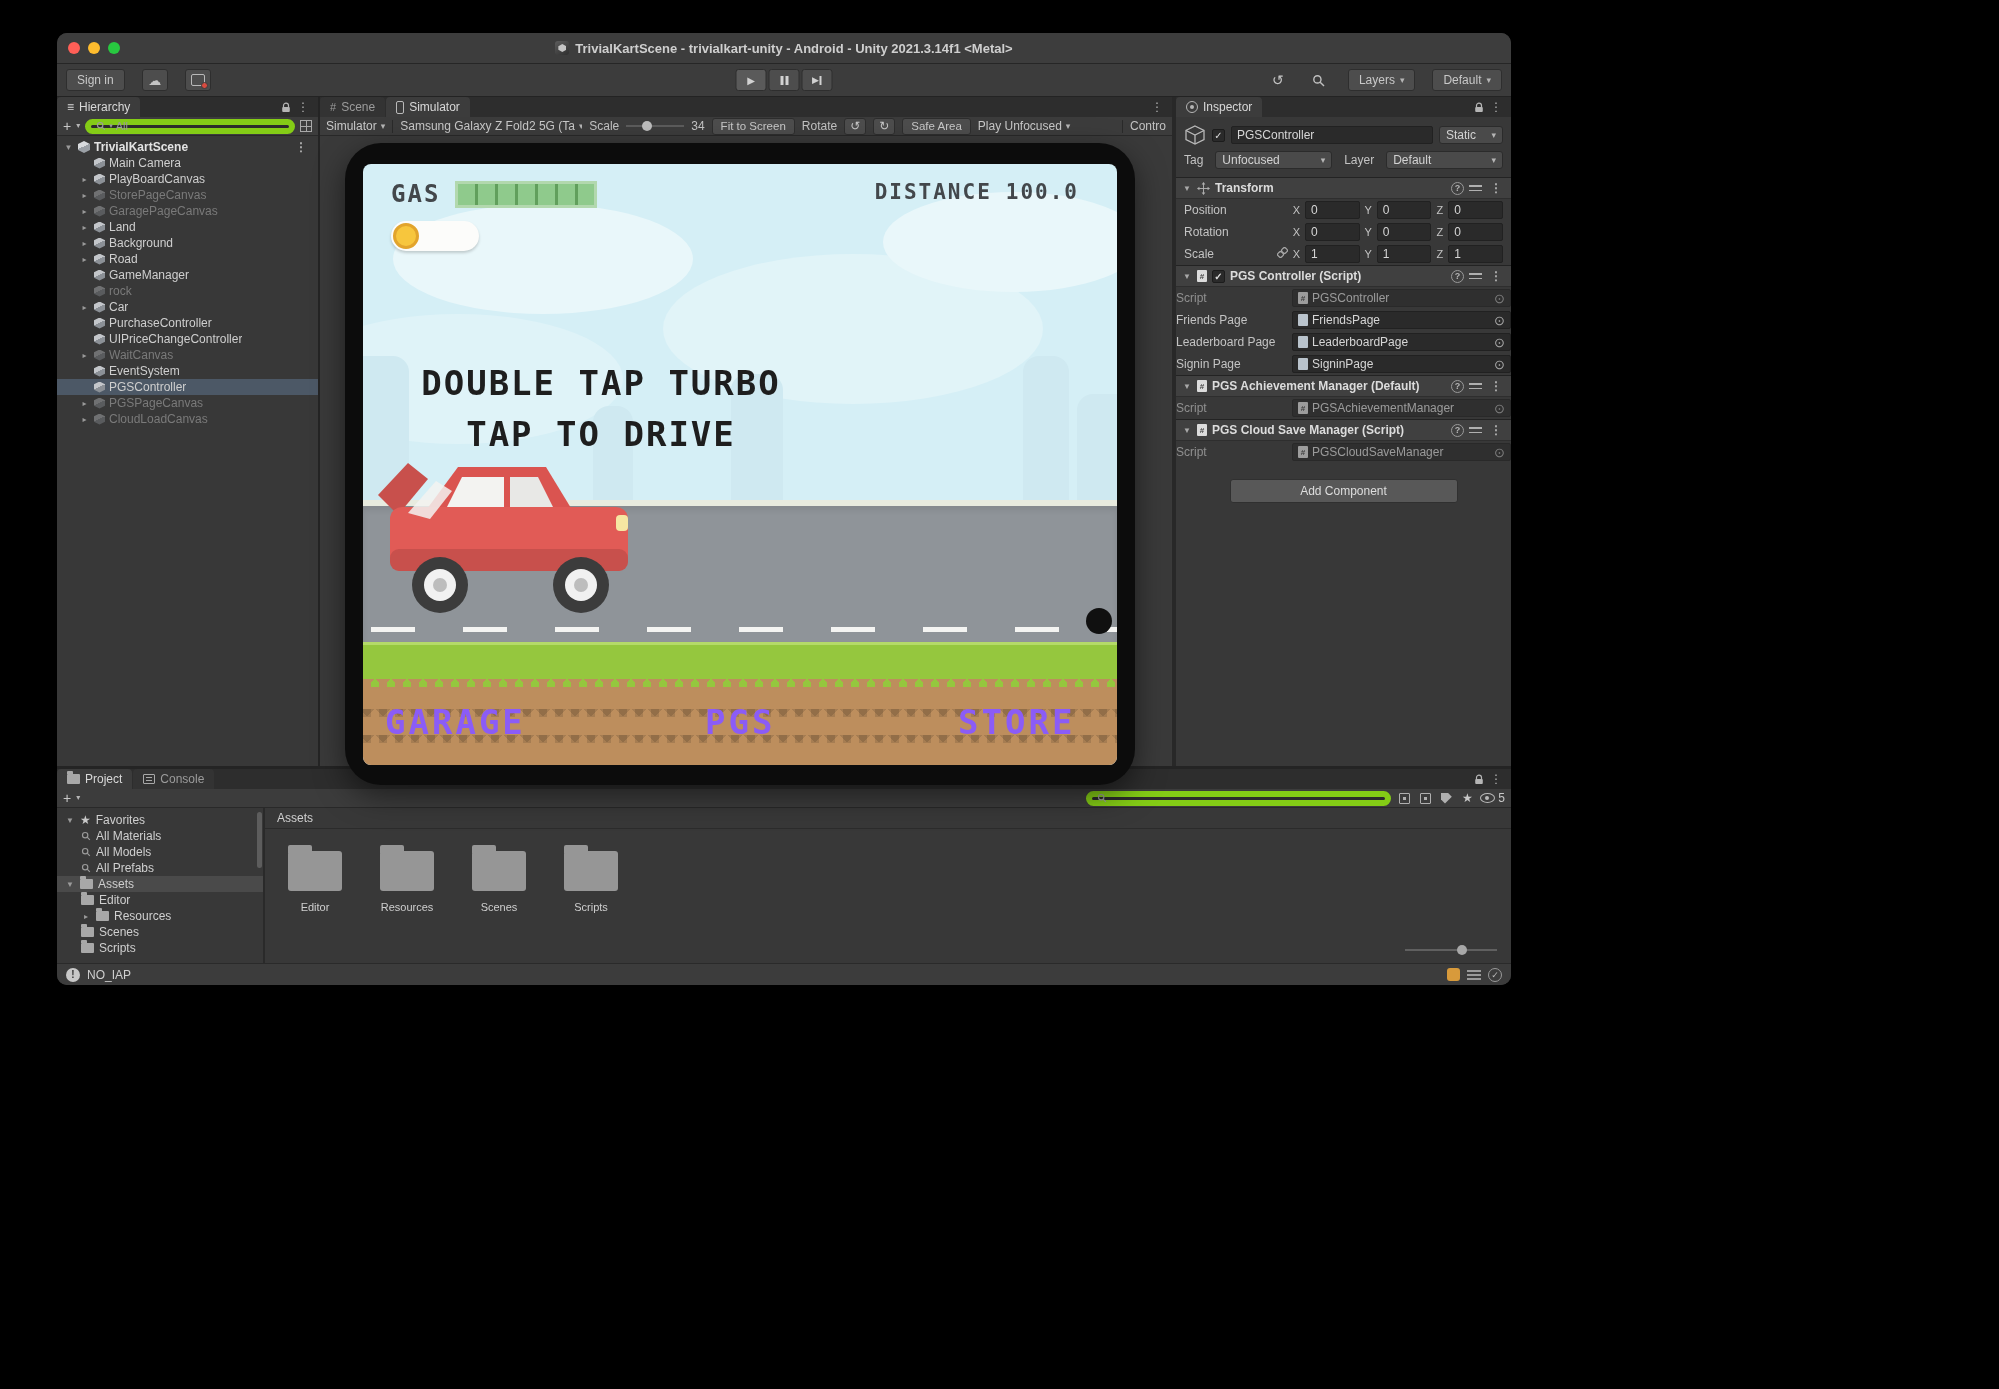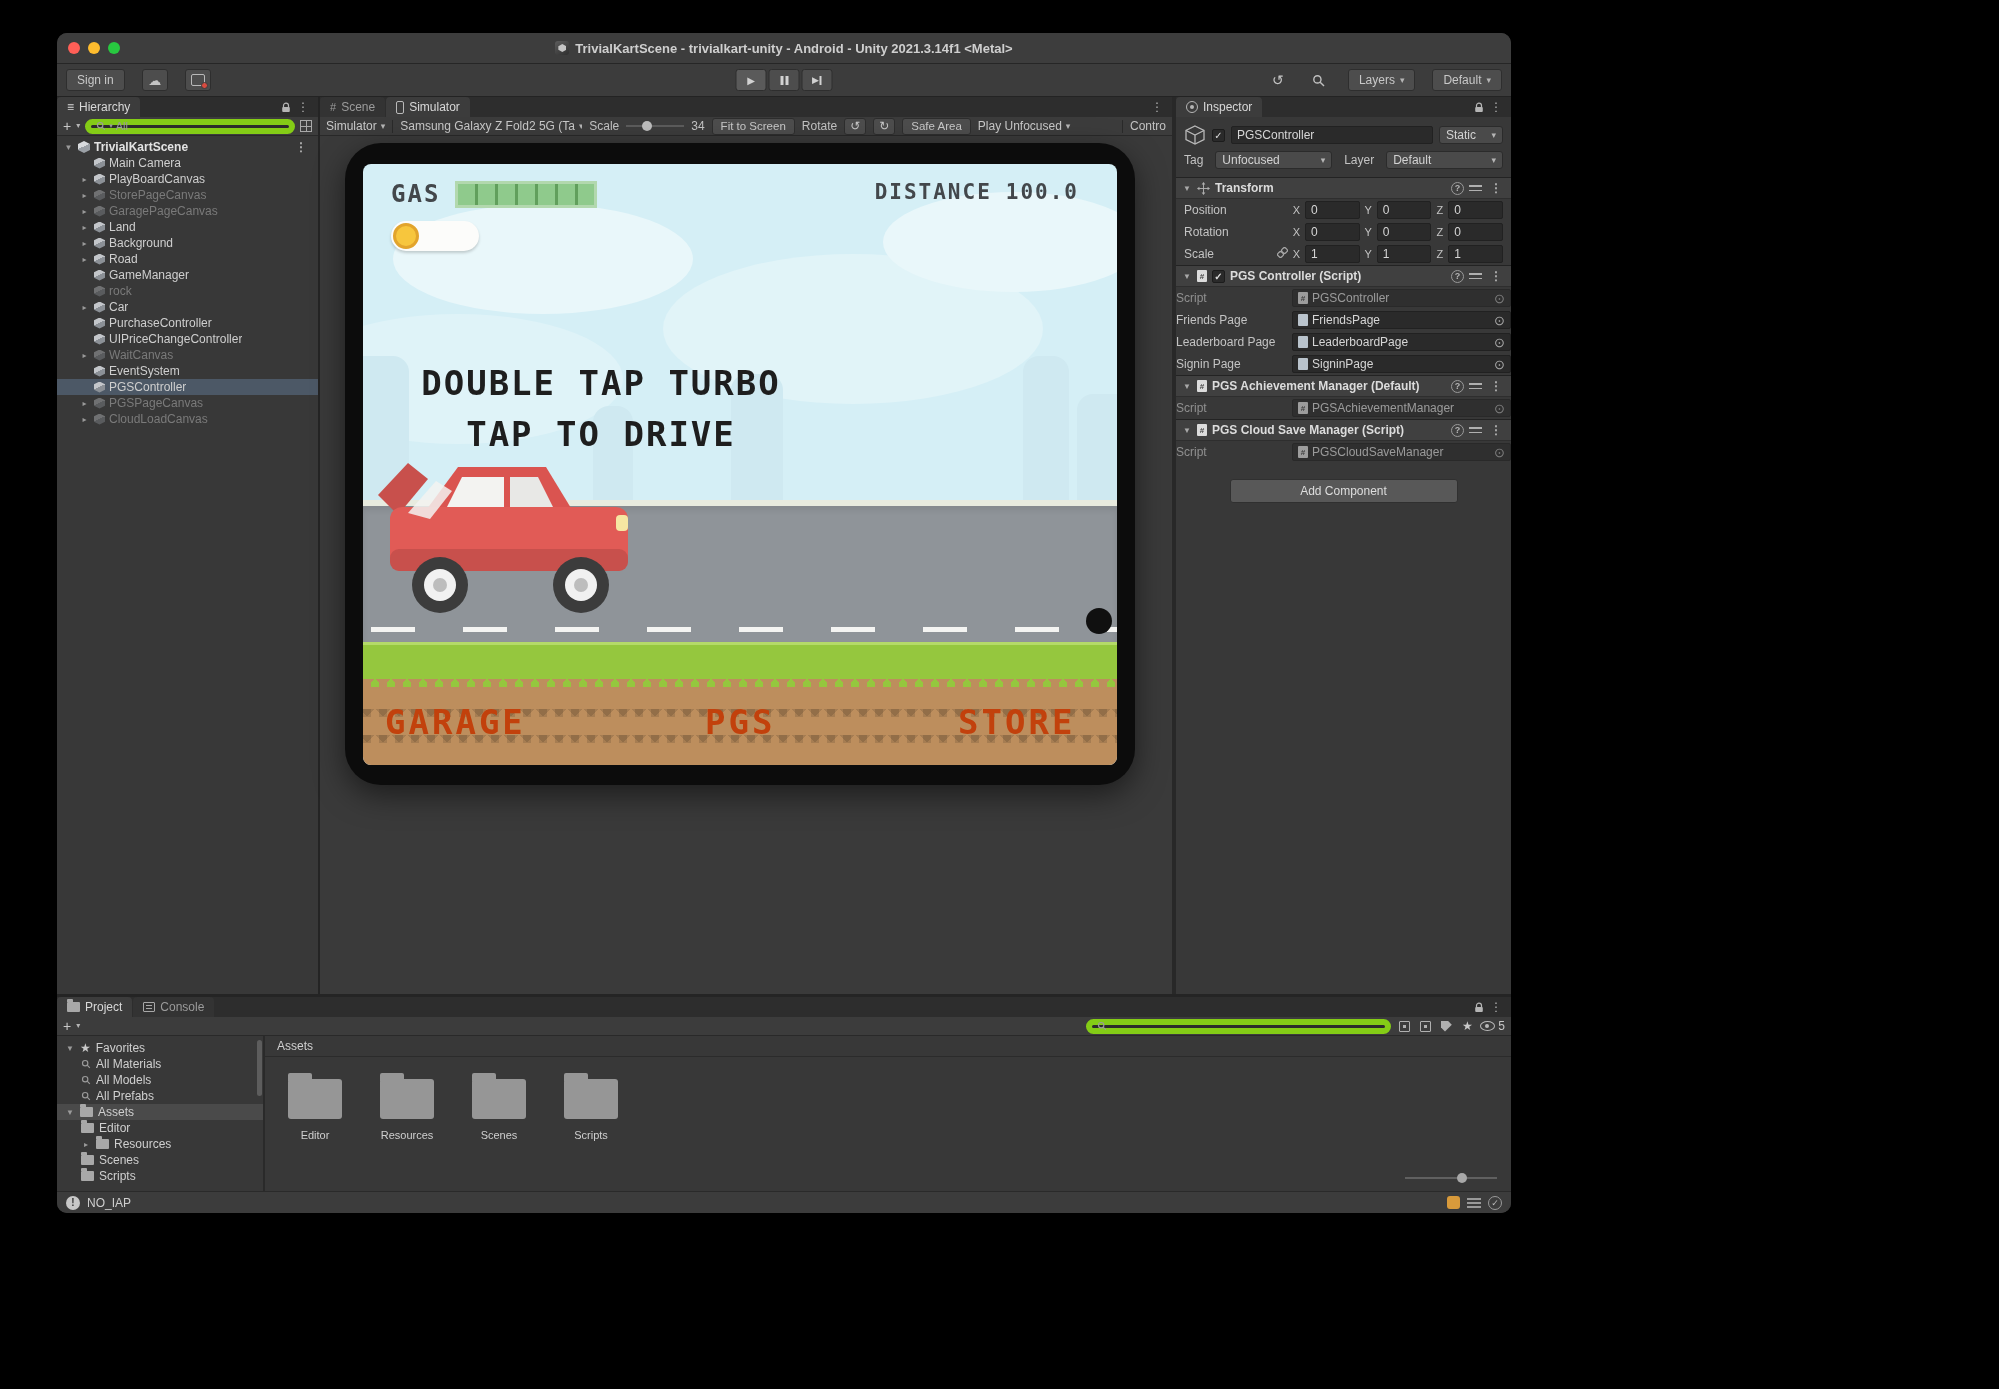--- a/index.html
+++ b/index.html
@@ -1,17 +1,17 @@
 <!DOCTYPE html>
 <html><head>
 <meta charset="utf-8">
 <style>
 *{box-sizing:border-box;margin:0;padding:0}
 html,body{width:1999px;height:1389px;background:#000;overflow:hidden;font-family:"Liberation Sans",sans-serif;-webkit-font-smoothing:antialiased}
-.window{position:absolute;left:57px;top:33px;width:1454px;height:1180px;background:#383838;border-radius:10px;overflow:hidden;box-shadow:0 25px 70px rgba(0,0,0,.85);display:flex;flex-direction:column;font-size:12px;color:#c8c8c8}
+.window{position:absolute;left:57px;top:33px;width:1454px;height:952px;background:#383838;border-radius:10px;overflow:hidden;box-shadow:0 25px 70px rgba(0,0,0,.85);display:flex;flex-direction:column;font-size:12px;color:#c8c8c8}
 
 .titlebar{height:31px;background:#3d3d3d;border-bottom:1px solid #262626;display:flex;align-items:center;position:relative;flex:none}
 .traffic{display:flex;gap:8px;padding-left:11px;z-index:2}
 .tl{width:12px;height:12px;border-radius:50%;display:inline-block}
 .tl.red{background:#ff5f57}.tl.yel{background:#febc2e}.tl.grn{background:#28c840}
 .titlewrap{position:absolute;left:0;right:0;display:flex;justify-content:center;align-items:center;gap:6px}
 .appdoc{width:14px;height:14px;border-radius:3px;background:linear-gradient(145deg,#5d5d5d,#2e2e2e);position:relative;display:inline-block}
 .appdoc::after{content:"";position:absolute;inset:3px;background:#c4c4c4;clip-path:polygon(50% 0,100% 28%,100% 72%,50% 100%,0 72%,0 28%)}
 .title{font-size:13px;font-weight:bold;color:#cfcfcf}
 
@@ -109,21 +109,21 @@
 .zz.r1{top:22px}.zz.r2{top:48px}
 .pixfont{font-family:"DejaVu Sans Mono",monospace;font-weight:bold}
 .g-gaslabel{left:28px;top:16px;font-size:24px;letter-spacing:2px;color:#43474b}
 .g-gasbar{left:92px;top:17px;width:142px;height:27px;background:#8fca8c;border:3px solid #b2d8ae}
 .g-gasbar i{position:absolute;inset:0;background:repeating-linear-gradient(90deg,transparent 0 17px,#619f5c 17px 20px)}
 .g-dist{right:38px;top:16px;font-size:21px;letter-spacing:2px;color:#43474b;display:flex;gap:14px}
 .g-toggle{left:28px;top:57px;width:88px;height:30px;background:#fcfcfa;border-radius:15px;box-shadow:0 2px 3px rgba(0,0,0,.18)}
 .coin{position:absolute;left:2px;top:2px;width:26px;height:26px;border-radius:50%;background:#f7c63d;border:3px solid #e2a42c}
 .g-hint{left:38px;top:194px;width:400px;text-align:center;color:#1e1e1e;font-size:34px;line-height:51px;letter-spacing:2px}
 .g-car{left:15px;top:291px;width:254px;height:160px}
-.g-nav{top:538px;font-size:34px;letter-spacing:3px;color:#c2410c}
+.g-nav{top:538px;font-size:34px;letter-spacing:3px;color:#8b5cf6}
 .g-nav.garage{left:22px}.g-nav.pgs{left:342px}.g-nav.store{left:595px}
 
 .insp{width:339px;flex:none;border-left:4px solid #282828;display:flex;flex-direction:column;background:#383838}
 .iico{width:12px;height:12px;border:1px solid #b5b5b5;border-radius:50%;position:relative;display:inline-block}
 .iico::after{content:"";position:absolute;left:50%;top:50%;transform:translate(-50%,-50%);width:4px;height:4px;background:#b5b5b5;border-radius:50%}
 .ibody{flex:1;overflow:hidden;display:flex;flex-direction:column}
 .gohdr{display:flex;align-items:center;gap:6px;padding:7px 8px 5px 8px}
 .chk{width:13px;height:13px;background:#2a2a2a;border:1px solid #1c1c1c;border-radius:2px;color:#dcdcdc;font-size:10px;line-height:11px;text-align:center;flex:none}
 .ifield{background:#2a2a2a;border:1px solid #212121;border-radius:2px;height:18px;color:#d6d6d6;font-size:12px;display:flex;align-items:center;padding:0 5px}
 input.ifield{font-family:inherit;outline:none}

